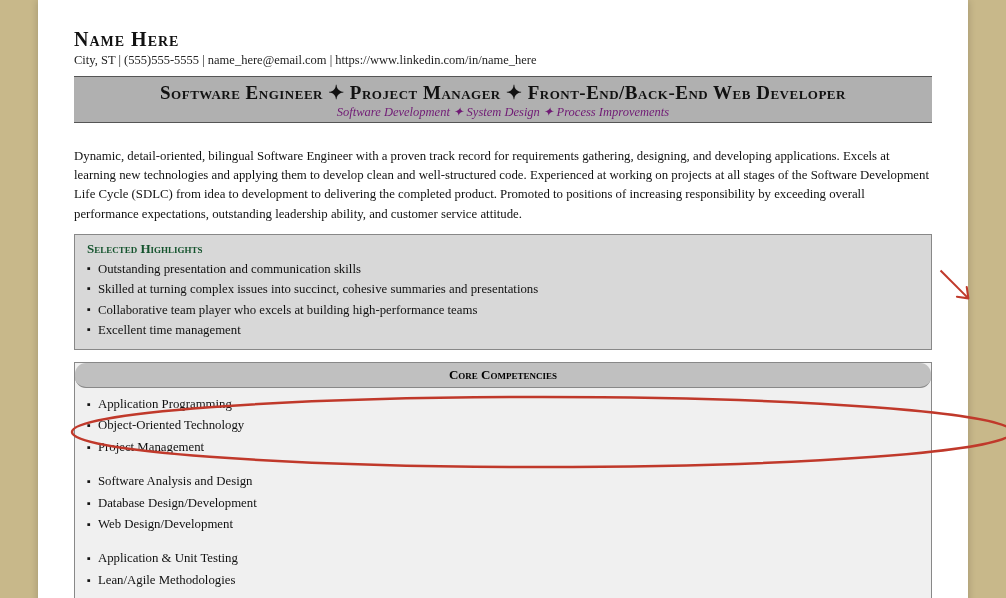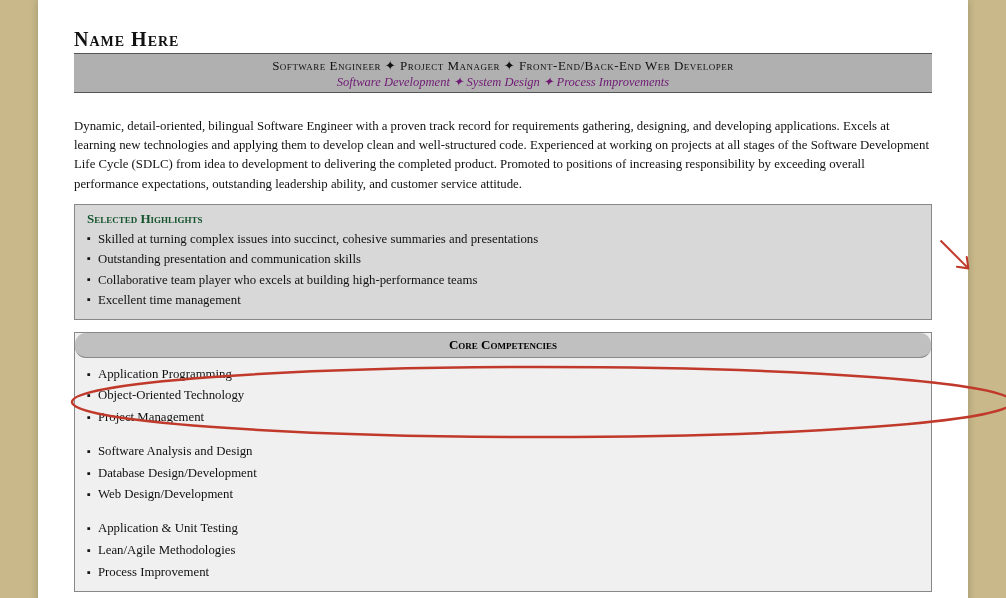--- a/index.html
+++ b/index.html
@@ -36,22 +36,22 @@
     }
     .title-bar {
       background: #b0b0b0;
       text-align: center;
       padding: 4px 8px 2px 8px;
       border-top: 1.5px solid #555;
       border-bottom: 1.5px solid #555;
       margin-bottom: 0;
     }
     .title-bar-main {
-      font-size: 13px;
-      font-weight: normal;
+      font-size: 19px;
+      font-weight: bold;
       font-variant: small-caps;
       letter-spacing: 0.5px;
       color: #111;
     }
     .title-bar-sub {
       font-style: italic;
       font-size: 12.5px;
       color: #701a75;
     }
     .summary-section {
@@ -133,37 +133,38 @@
       width: 55px;
       height: 45px;
     }
   </style>
 </head>
 <body>
 
 <div class="resume-container">
 
   <div class="header-name">Name Here</div>
+  <div class="header-contact">City, ST  |  (555)555-5555  |  name_here@email.com  |  https://www.linkedin.com/in/name_here</div>
 
   <div class="title-bar">
     <div class="title-bar-main">Software Engineer ✦ Project Manager ✦ Front-End/Back-End Web Developer</div>
     <div class="title-bar-sub">Software Development ✦ System Design ✦ Process Improvements</div>
   </div>
 
   <div class="summary-section">Dynamic, detail-oriented, bilingual Software Engineer with a proven track record for requirements gathering, designing, and developing applications. Excels at learning new technologies and applying them to develop clean and well-structured code. Experienced at working on projects at all stages of the Software Development Life Cycle (SDLC) from idea to development to delivering the completed product. Promoted to positions of increasing responsibility by exceeding overall performance expectations, outstanding leadership ability, and customer service attitude.</div>
 
   <div class="highlights-box-wrapper" style="position:relative;">
     <div class="highlights-box">
       <div class="section-title">Selected Highlights</div>
       <ul class="bullet-list">
         <li>
+            <span>Outstanding presentation and communication skills</span>
+          </li>
+        <li>
             <span>Skilled at turning complex issues into succinct, cohesive summaries and presentations</span>
-          </li>
-        <li>
-            <span>Outstanding presentation and communication skills</span>
           </li>
         <li>
             <span>Collaborative team player who excels at building high-performance teams</span>
           </li>
         <li>
             <span>Excellent time management</span>
           </li>
       </ul>
     </div>
 

